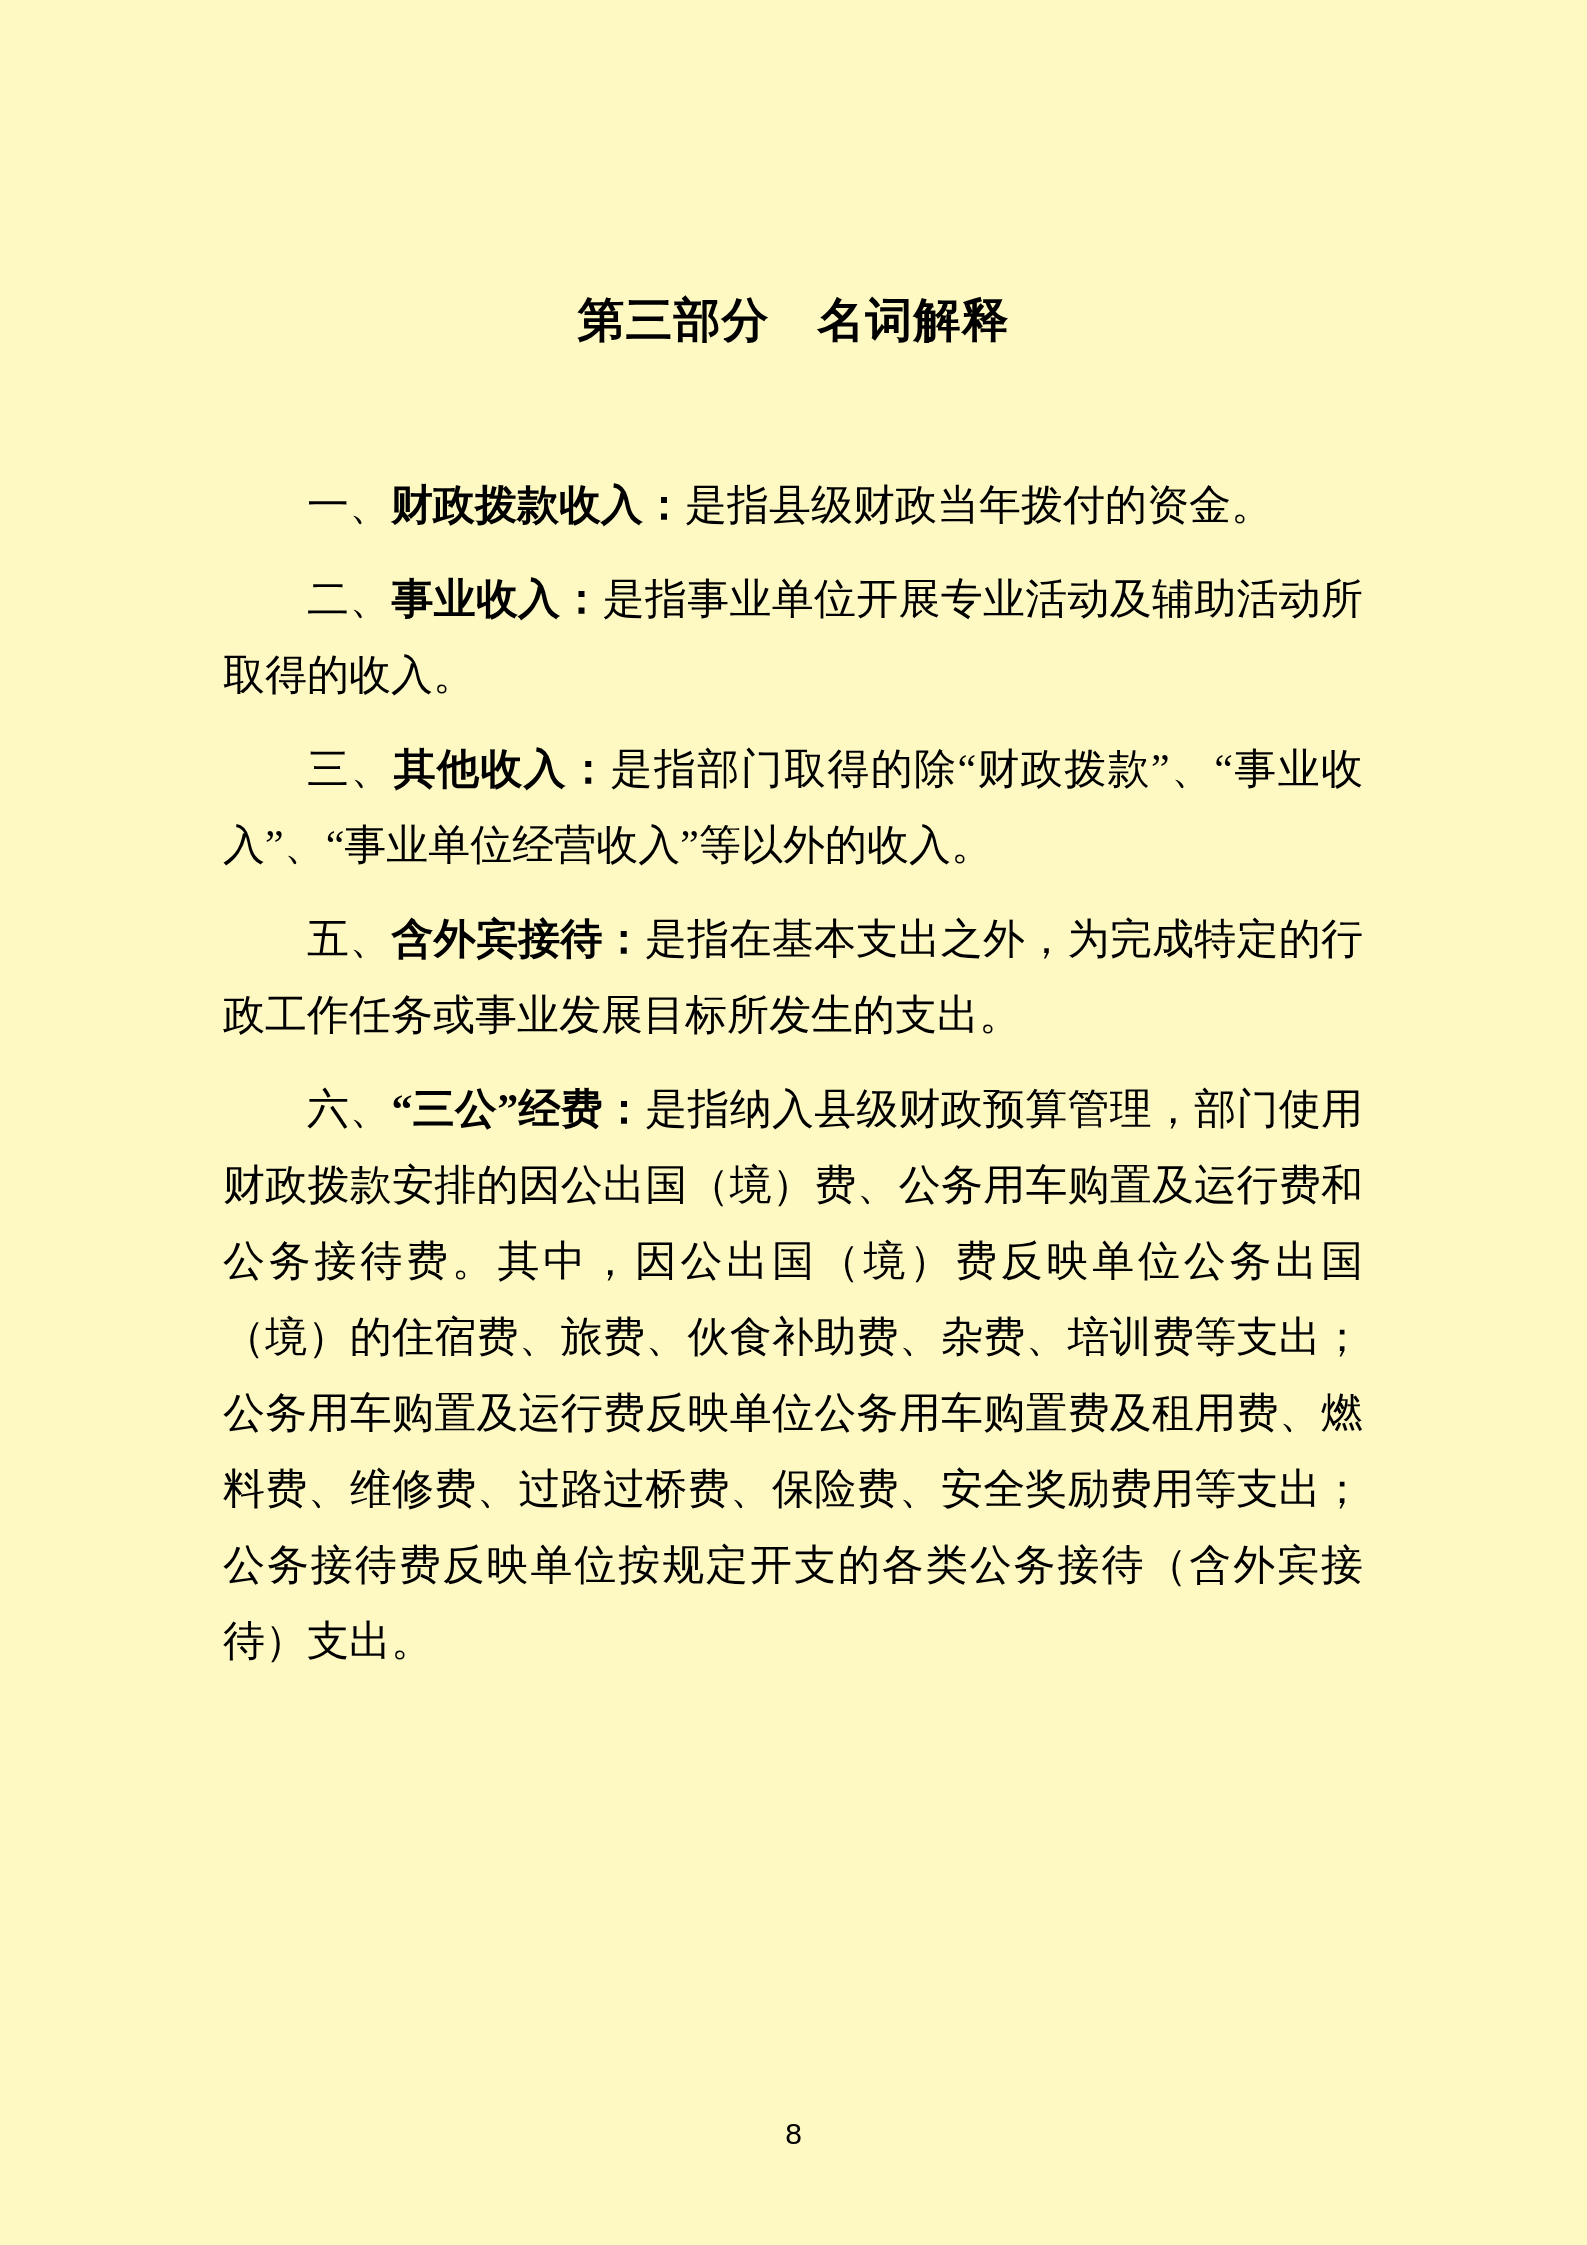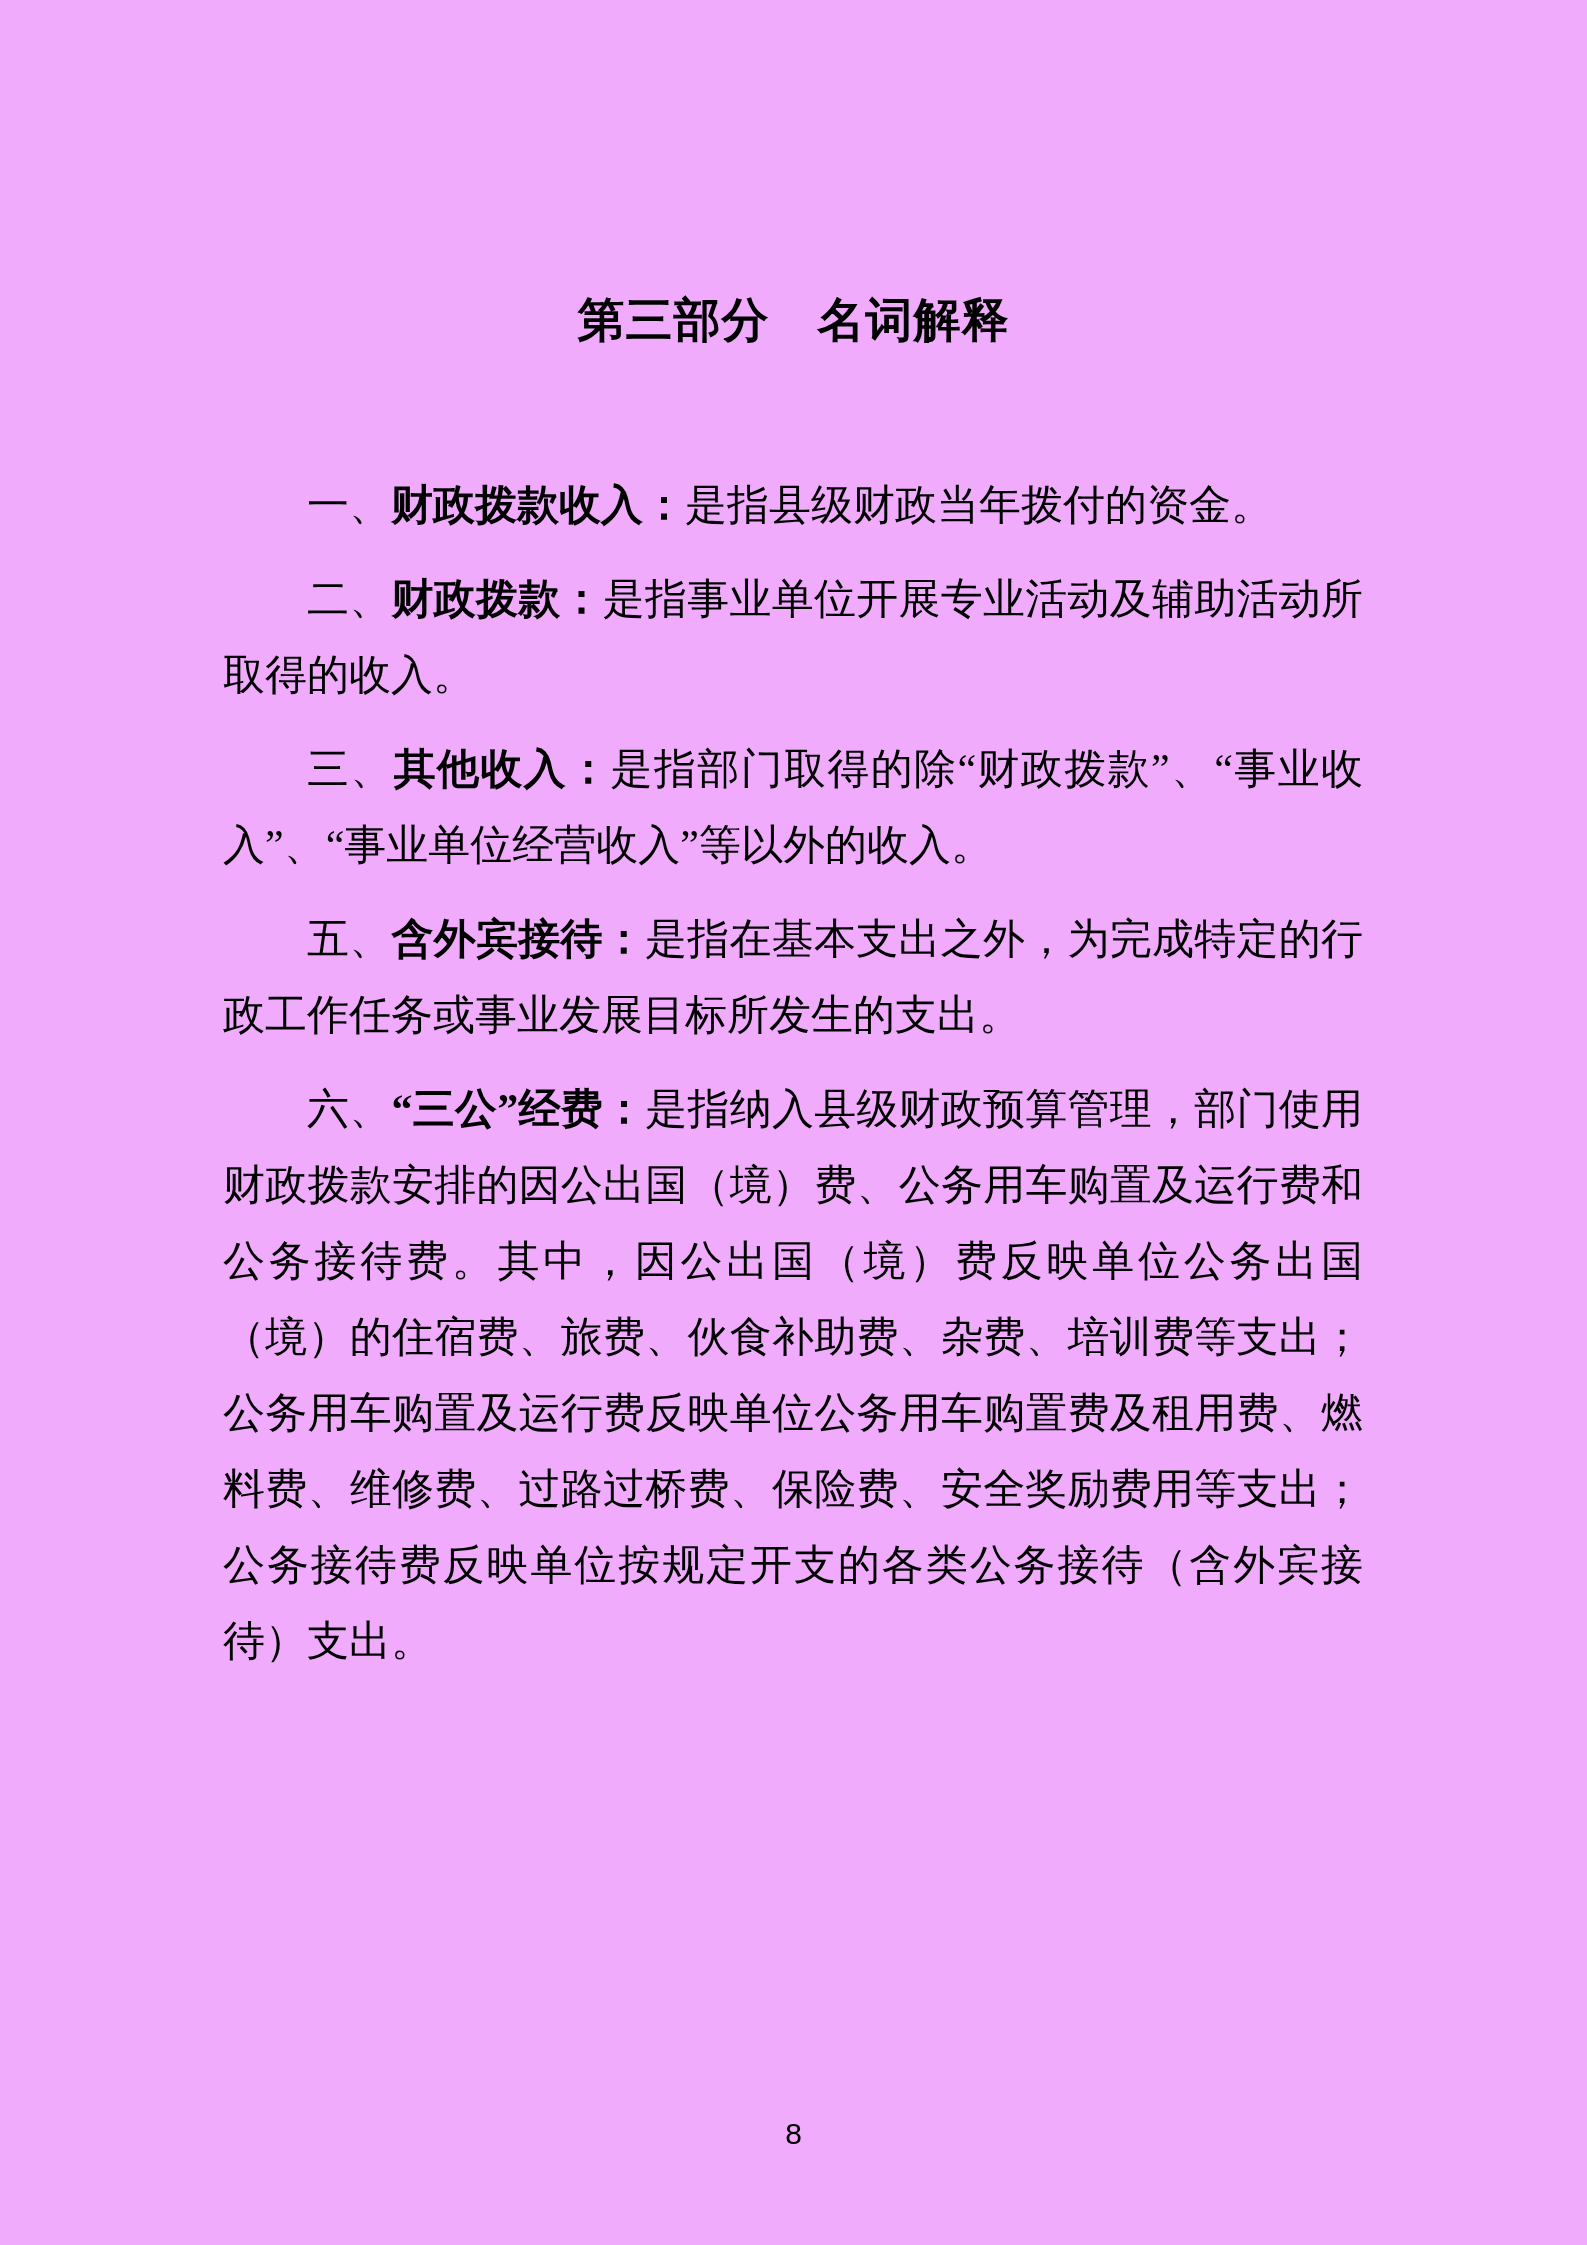--- a/index.html
+++ b/index.html
@@ -11,21 +11,21 @@
     width: 1587px;
     height: 2245px;
     position: relative;
     color: #000000;
     font-family: "Liberation Serif", "DejaVu Serif", serif;
     overflow: hidden;
   }
   .doc-page {
     position: absolute;
     inset: 0;
-    background: #f0abfc;
+    background: #fef9c3;
   }
   .doc-title {
     position: absolute;
     top: 288px;
     left: 0;
     width: 100%;
     margin: 0;
     text-align: center;
     font-family: "Liberation Sans", "DejaVu Sans", sans-serif;
     font-weight: 700;
@@ -69,21 +69,21 @@
 </head>
 <body>
 
 <div class="doc-page">
 
   <h1 class="doc-title">第三部分　名词解释</h1>
 
   <div class="doc-content" id="paragraphs-container">
   <p class="para"><span class="num">一、</span><span class="term">财政拨款收入：</span><span class="body-text">是指县级财政当年拨付的资金。</span></p>
 
-  <p class="para"><span class="num">二、</span><span class="term">财政拨款：</span><span class="body-text">是指事业单位开展专业活动及辅助活动所取得的收入。</span></p>
+  <p class="para"><span class="num">二、</span><span class="term">事业收入：</span><span class="body-text">是指事业单位开展专业活动及辅助活动所取得的收入。</span></p>
 
   <p class="para"><span class="num">三、</span><span class="term">其他收入：</span><span class="body-text">是指部门取得的除“财政拨款”、“事业收入”、“事业单位经营收入”等以外的收入。</span></p>
 
 
   <p class="para"><span class="num">五、</span><span class="term">含外宾接待：</span><span class="body-text">是指在基本支出之外，为完成特定的行政工作任务或事业发展目标所发生的支出。</span></p>
 
   <p class="para"><span class="num">六、</span><span class="term">“三公”经费：</span><span class="body-text">是指纳入县级财政预算管理，部门使用财政拨款安排的因公出国（境）费、公务用车购置及运行费和公务接待费。其中，因公出国（境）费反映单位公务出国（境）的住宿费、旅费、伙食补助费、杂费、培训费等支出；公务用车购置及运行费反映单位公务用车购置费及租用费、燃料费、维修费、过路过桥费、保险费、安全奖励费用等支出；公务接待费反映单位按规定开支的各类公务接待（含外宾接待）支出。</span></p>
 
 </div>
 

